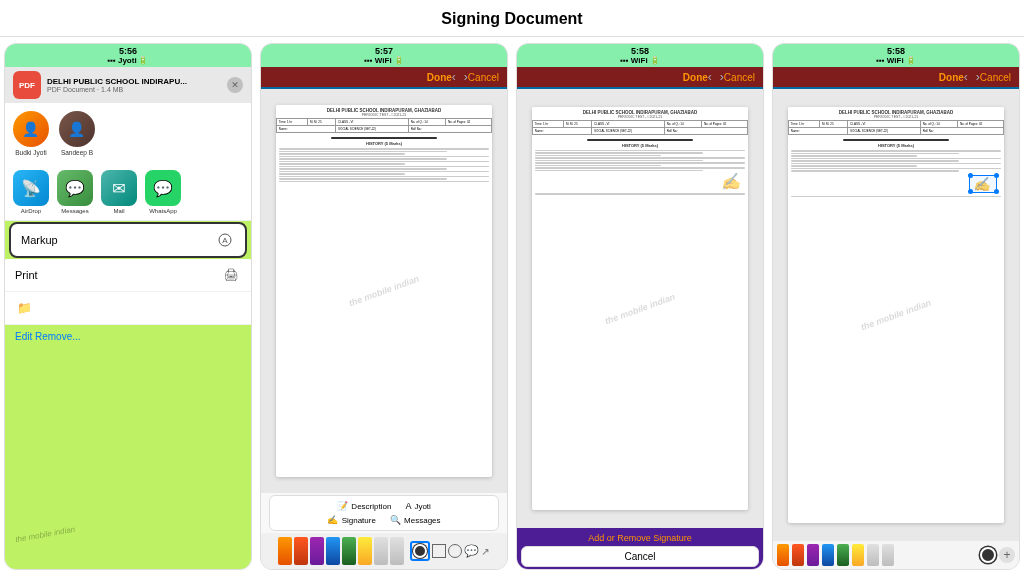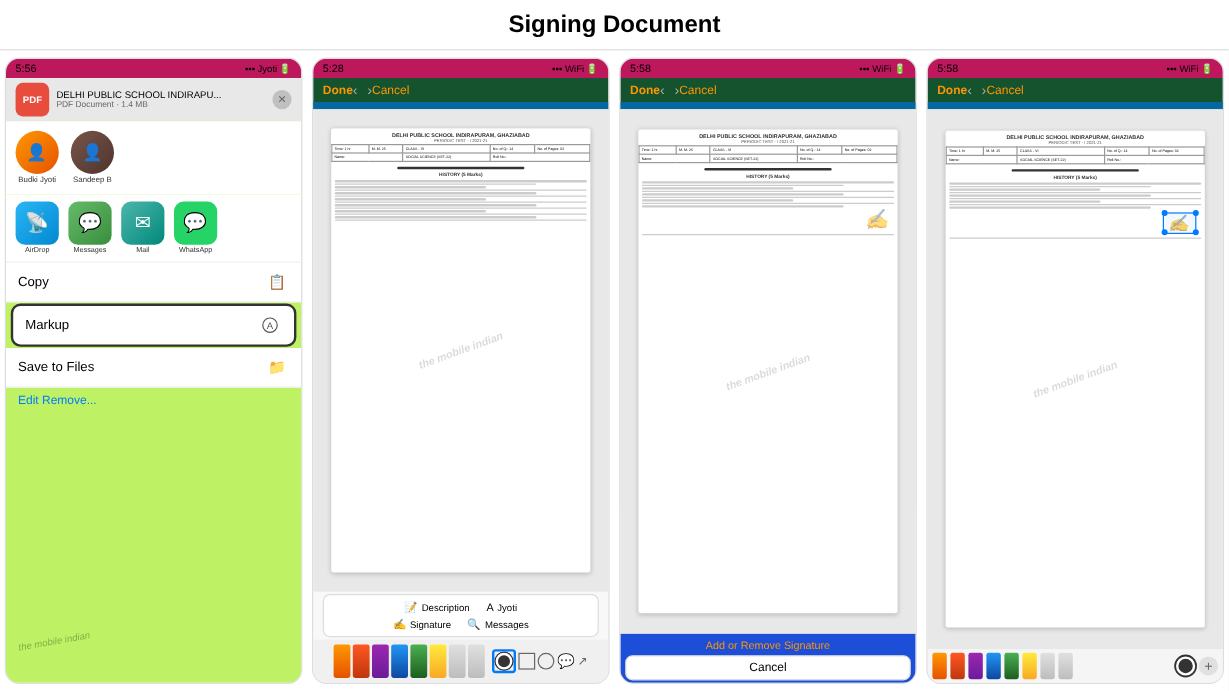--- a/index.html
+++ b/index.html
@@ -18,21 +18,21 @@
       background: white;
       display: flex;
       flex-direction: column;
     }
 
     
     .title-bar {
       background: white;
       text-align: center;
       padding: 10px 0 8px;
-      font-size: 20px;
+      font-size: 16px;
       font-weight: 600;
       color: #000;
       border-bottom: 1px solid #ddd;
     }
 
     
     .phones-container {
       display: flex;
       flex: 1;
       gap: 0;
@@ -46,28 +46,29 @@
       border-radius: 12px;
       margin: 6px 4px;
       overflow: hidden;
       display: flex;
       flex-direction: column;
       position: relative;
     }
 
     
     .status-bar {
-      background: #be185d;
+      background: #86efac;
       display: flex;
       justify-content: space-between;
       align-items: center;
       padding: 2px 8px;
       font-size: 9px;
-      font-weight: 400;
+      font-weight: 700;
       min-height: 16px;
+      flex-direction: column;
     }
 
     .status-icons {
       display: flex;
       gap: 2px;
       align-items: center;
       font-size: 8px;
     }
 
     
@@ -99,21 +100,21 @@
       font-size: 8px;
       font-weight: bold;
     }
 
     .share-header-info {
       flex: 1;
     }
 
     .share-header-title {
       font-size: 8px;
-      font-weight: 400;
+      font-weight: 700;
     }
 
     .share-header-sub {
       font-size: 7px;
       color: #666;
     }
 
     .share-close {
       width: 16px;
       height: 16px;
@@ -252,26 +253,26 @@
       position: absolute;
       bottom: 30px;
       left: 10px;
       font-size: 8px;
       color: rgba(0,0,0,0.3);
       font-style: italic;
       transform: rotate(-10deg);
     }
 
     .doc-nav {
-      background: #14532d;
-      display: flex;
-      align-items: center;
-      justify-content: flex-start;
+      background: #7f1d1d;
+      display: flex;
+      align-items: center;
+      justify-content: flex-end;
       padding: 3px 8px;
-      border-bottom: 6px solid #0369a1;
+      border-bottom: 2px solid #0369a1;
     }
 
     .nav-done {
       color: #ff9500;
       font-size: 10px;
       font-weight: 600;
     }
 
     .nav-cancel {
       color: #ff9500;
@@ -459,21 +460,21 @@
     }
 
     .selected-tool {
       border: 2px solid #007aff;
       border-radius: 3px;
       padding: 1px;
     }
 
     
     .phone3-bottom {
-      background: #1d4ed8;
+      background: #4c1d95;
       padding: 2px 4px;
     }
 
     .add-sig-text {
       text-align: center;
       color: #ff9500;
       font-size: 9px;
       padding: 3px;
     }
 
@@ -581,51 +582,50 @@
           <div class="app-icon-wrap">
             <div class="app-icon mail-icon">✉</div>
             <span class="app-name">Mail</span>
           </div>
           <div class="app-icon-wrap">
             <div class="app-icon whatsapp-icon">💬</div>
             <span class="app-name">WhatsApp</span>
           </div>
         </div>
 
-        <div class="action-row">
-          <span class="action-label">Copy</span>
-          <div class="action-icon">📋</div>
-        </div>
         <div class="action-row active">
           <span class="action-label">Markup</span>
           <div class="action-icon">
             <svg width="14" height="14" viewBox="0 0 14 14">
               <circle cx="7" cy="7" r="6" fill="none" stroke="#555" stroke-width="1"></circle>
               <text x="7" y="10" text-anchor="middle" font-size="8" fill="#555">A</text>
             </svg>
           </div>
         </div>
         <div class="action-row">
-          <span class="action-label">Save to Files</span>
+          <span class="action-label">Print</span>
+          <div class="action-icon">🖨</div>
+        </div>
+        <div class="action-row">
           <div class="action-icon">📁</div>
         </div>
 
         <div class="edit-actions">
           <span>Edit Remove...</span>
         </div>
 
         <div class="watermark-phone1">
           <span>the mobile indian</span>
         </div>
       </div>
     </div>
 
     <div class="phone">
       <div class="status-bar">
-        <span>5:28</span>
+        <span>5:57</span>
         <div class="status-icons">
           <span>▪▪▪ WiFi 🔋</span>
         </div>
       </div>
 
       <div class="doc-nav">
         <span class="nav-done">Done</span>
         <div class="nav-center">
           <span class="nav-arrow">‹</span>
           <span class="nav-arrow">›</span>

